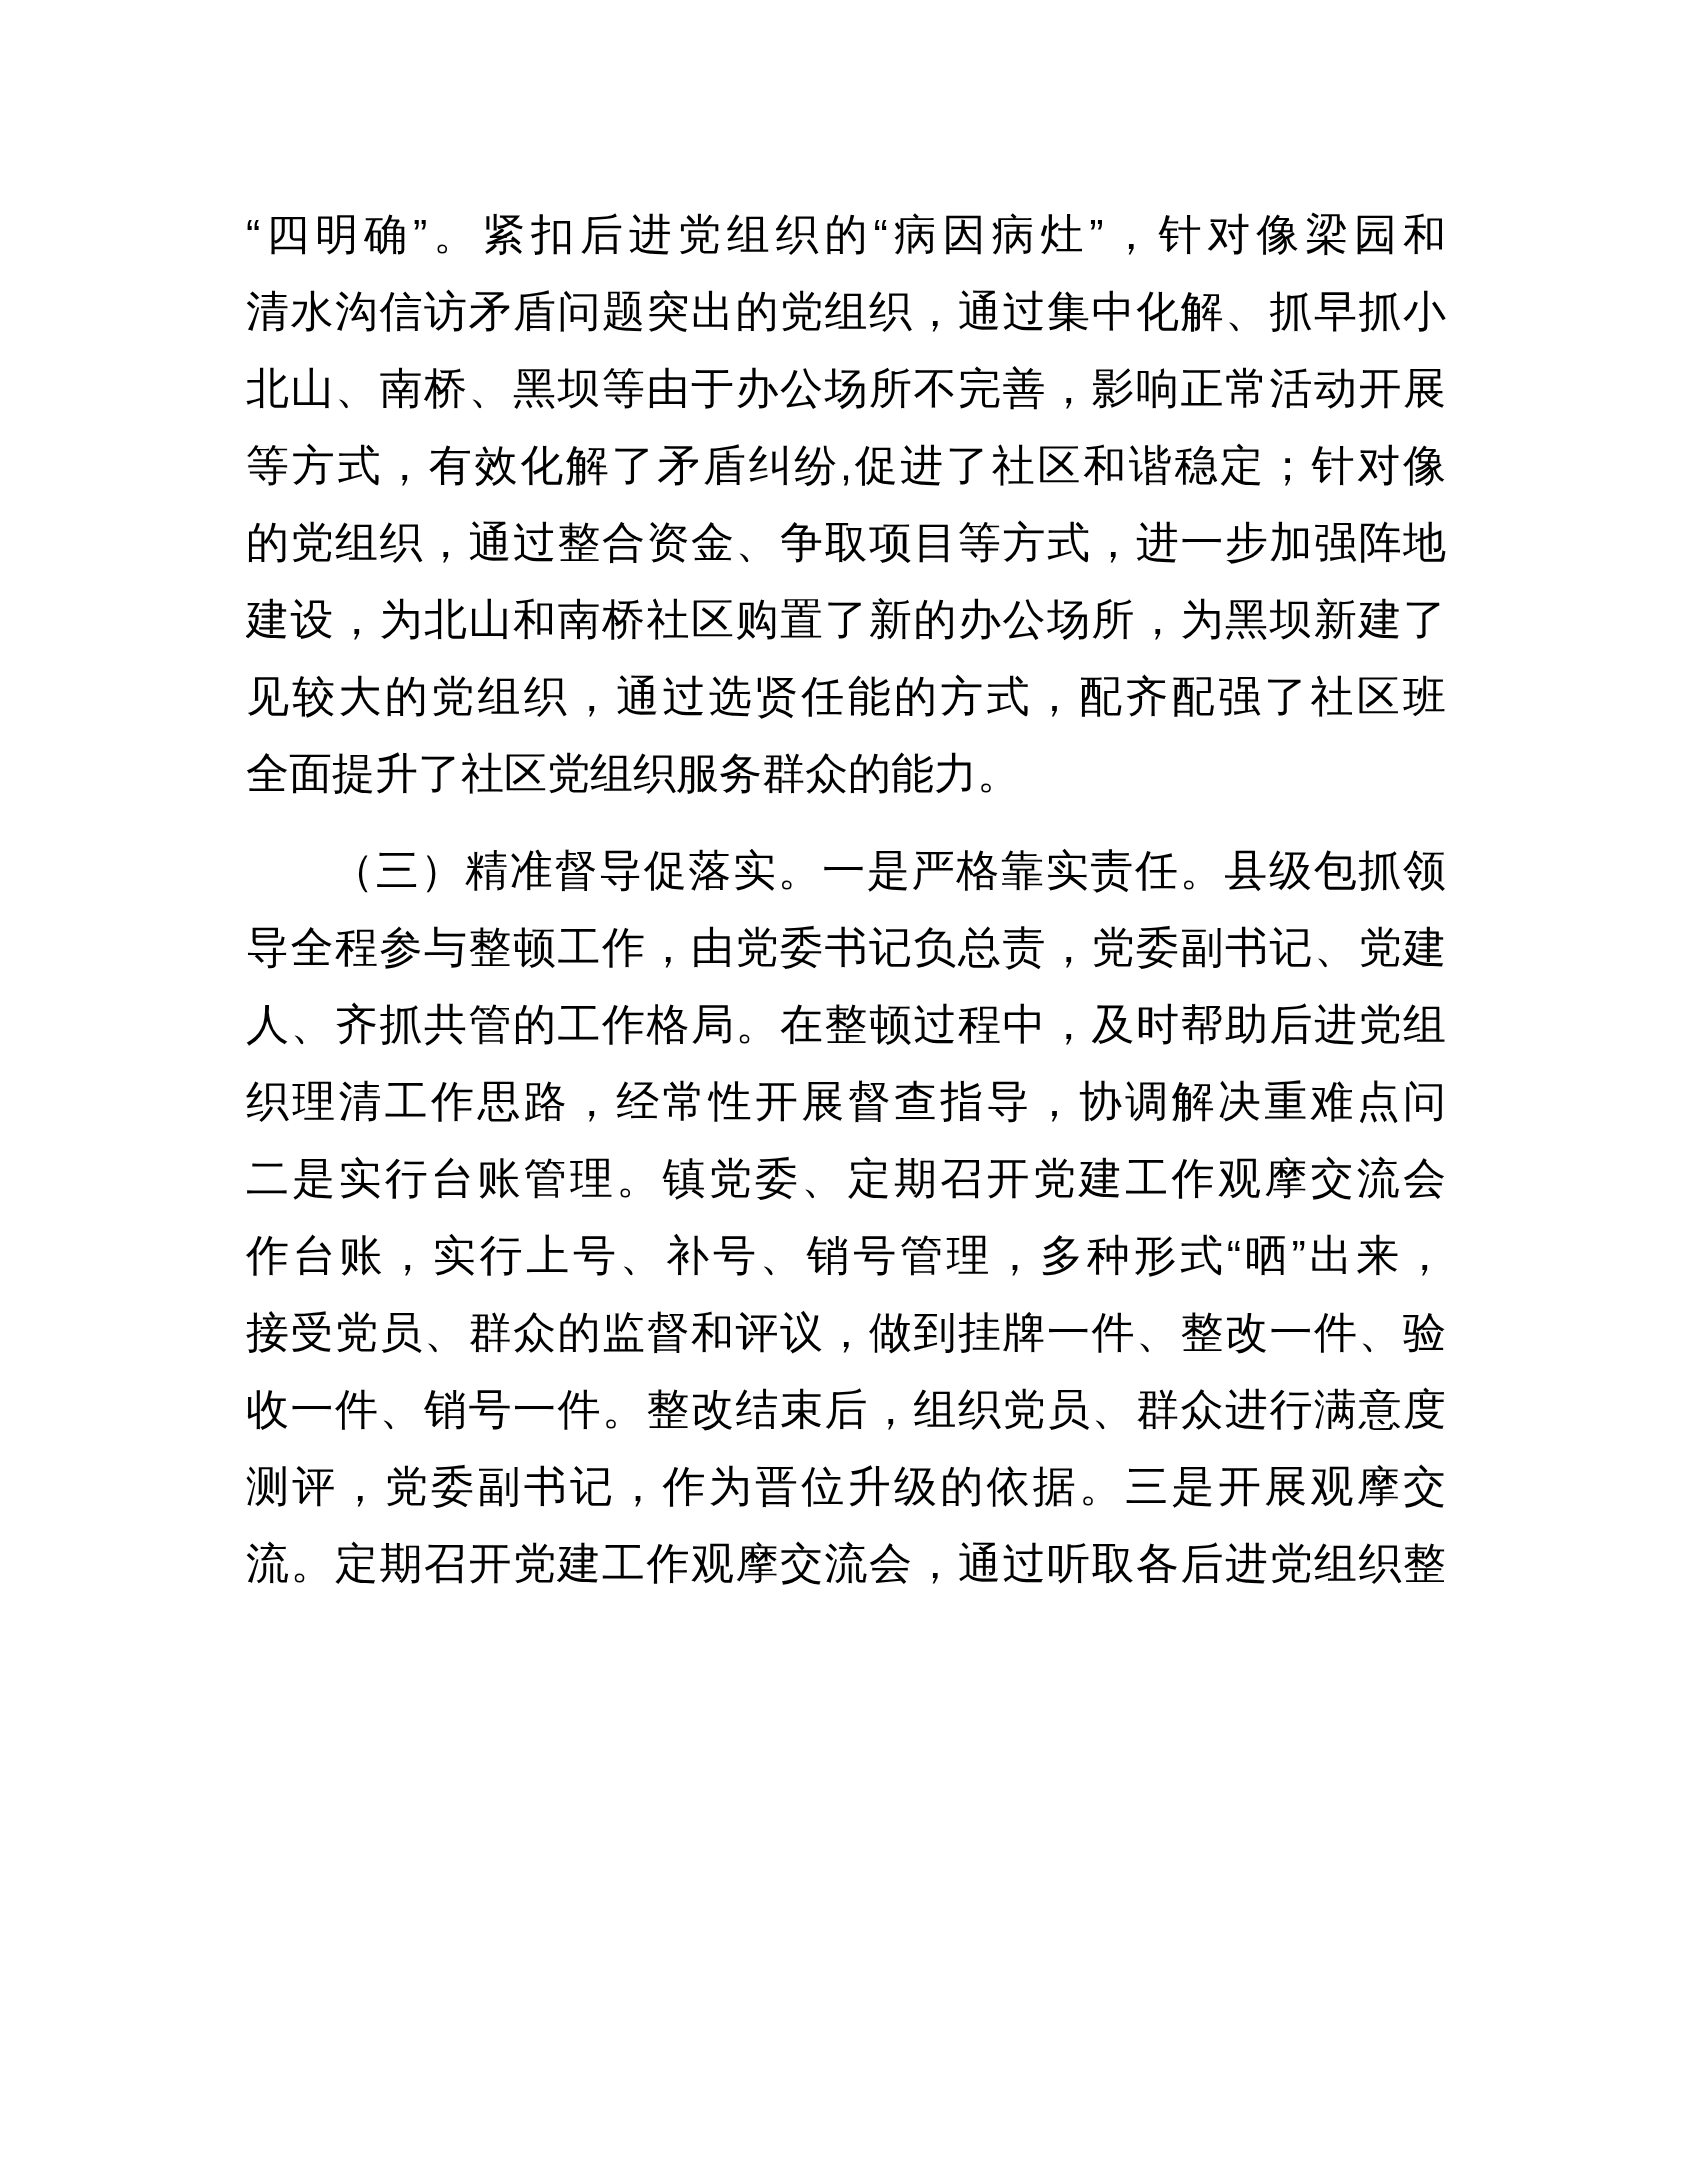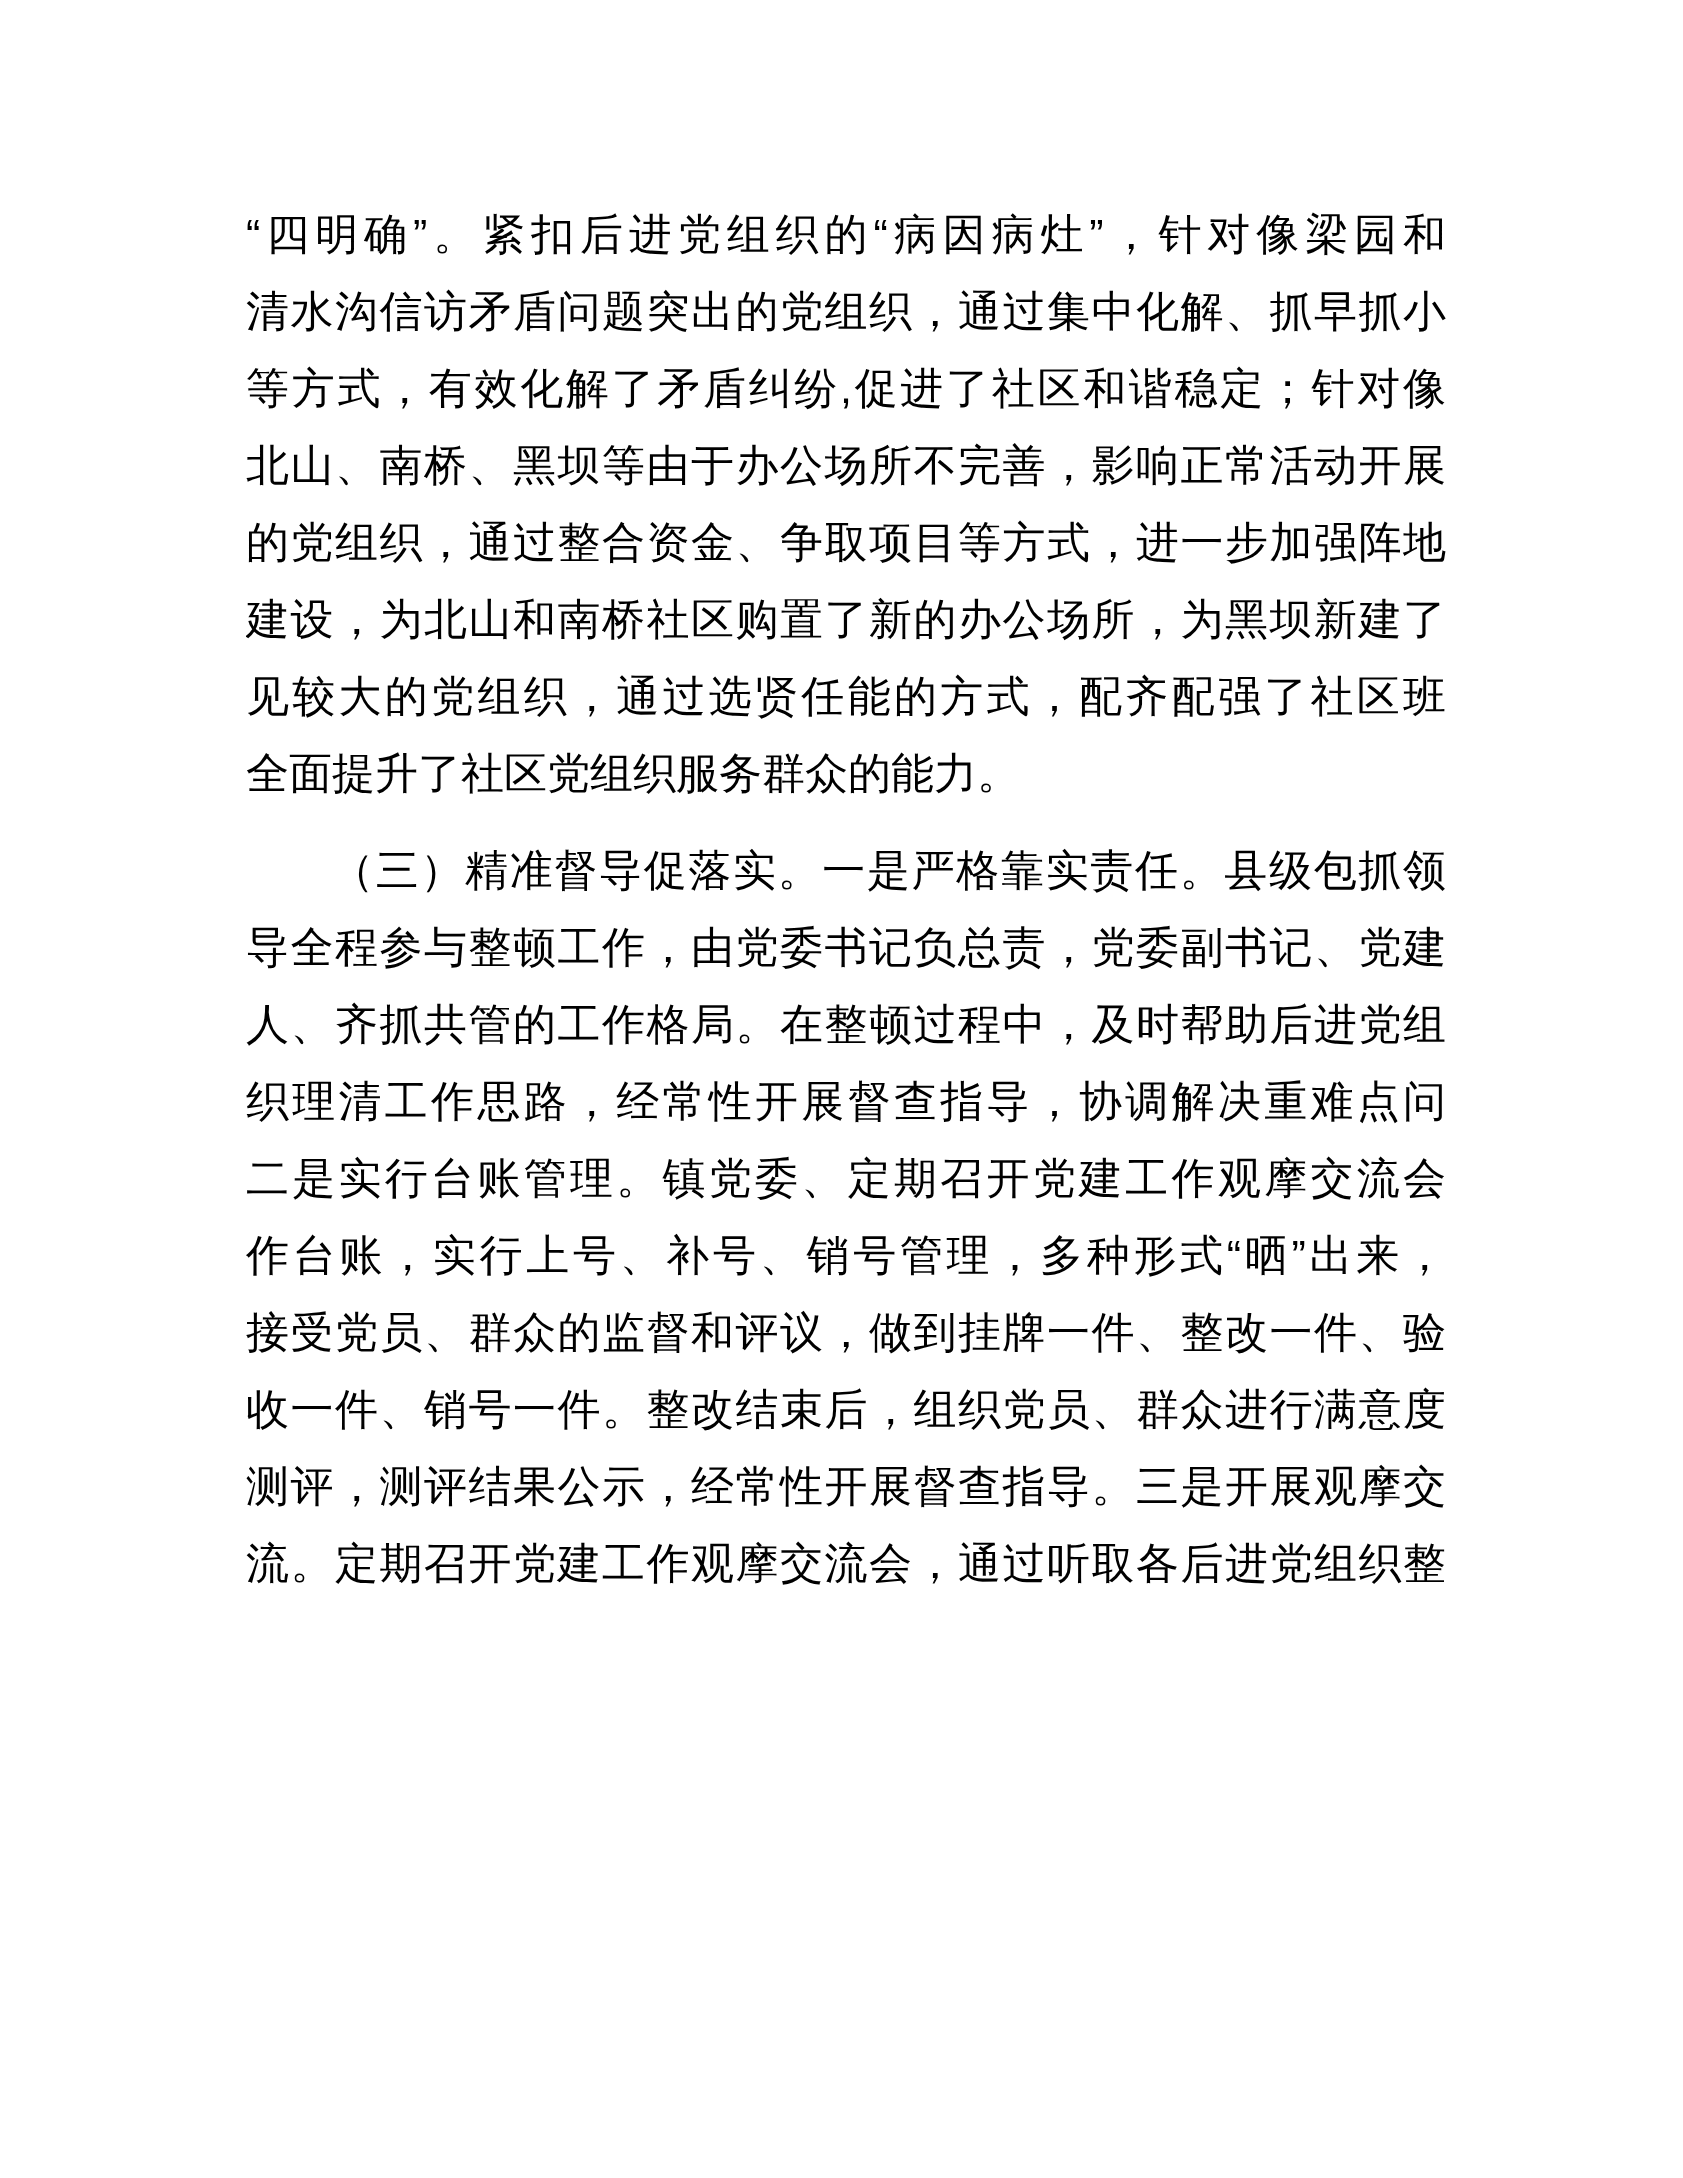--- a/index.html
+++ b/index.html
@@ -56,36 +56,36 @@
 </style>
 </head>
 <body>
 
 <div class="page">
   <div class="text-block">
 
     <div class="para">
       <div class="line">“四明确”。紧扣后进党组织的“病因病灶”，针对像梁园和</div>
       <div class="line">清水沟信访矛盾问题突出的党组织，通过集中化解、抓早抓小</div>
+      <div class="line">北山、南桥、黑坝等由于办公场所不完善，影响正常活动开展</div>
       <div class="line">等方式，有效化解了矛盾纠纷,促进了社区和谐稳定；针对像</div>
-      <div class="line">北山、南桥、黑坝等由于办公场所不完善，影响正常活动开展</div>
       <div class="line">的党组织，通过整合资金、争取项目等方式，进一步加强阵地</div>
       <div class="line">建设，为北山和南桥社区购置了新的办公场所，为黑坝新建了</div>
       <div class="line">见较大的党组织，通过选贤任能的方式，配齐配强了社区班子，</div>
       <div class="line end">全面提升了社区党组织服务群众的能力。</div>
     </div>
 
     <div class="para">
       <div class="line indent">（三）精准督导促落实。一是严格靠实责任。县级包抓领</div>
       <div class="line">导全程参与整顿工作，由党委书记负总责，党委副书记、党建</div>
       <div class="line">人、齐抓共管的工作格局。在整顿过程中，及时帮助后进党组</div>
       <div class="line">织理清工作思路，经常性开展督查指导，协调解决重难点问题。</div>
       <div class="line">二是实行台账管理。镇党委、定期召开党建工作观摩交流会</div>
       <div class="line">作台账，实行上号、补号、销号管理，多种形式“晒”出来，</div>
       <div class="line">接受党员、群众的监督和评议，做到挂牌一件、整改一件、验</div>
       <div class="line">收一件、销号一件。整改结束后，组织党员、群众进行满意度</div>
-      <div class="line">测评，测评结果公示，经常性开展督查指导。三是开展观摩交</div>
+      <div class="line">测评，党委副书记，作为晋位升级的依据。三是开展观摩交</div>
       <div class="line">流。定期召开党建工作观摩交流会，通过听取各后进党组织整</div>
     </div>
 
   </div>
 </div>
 
 
 </body></html>

